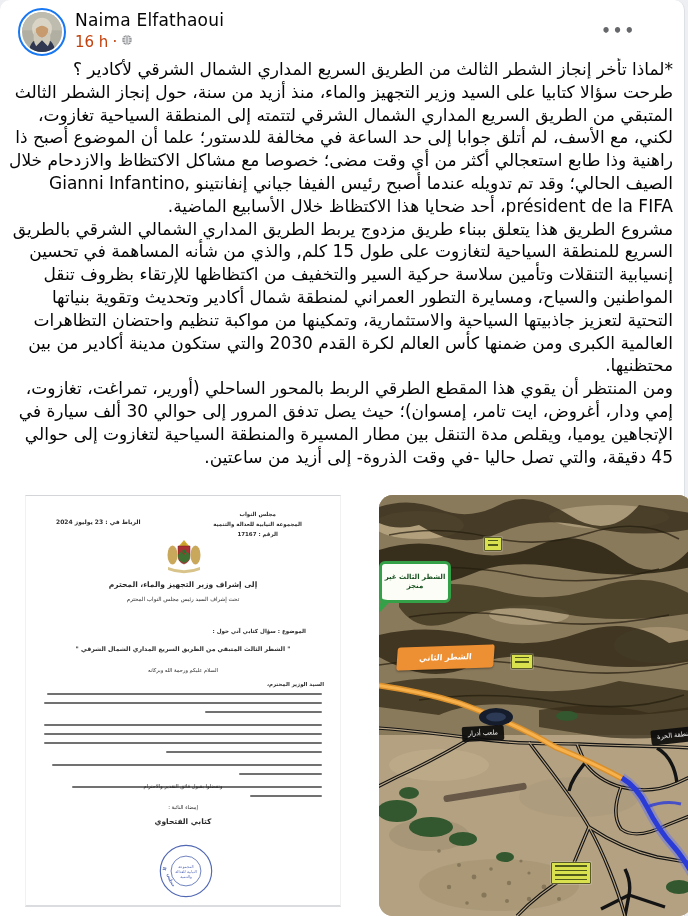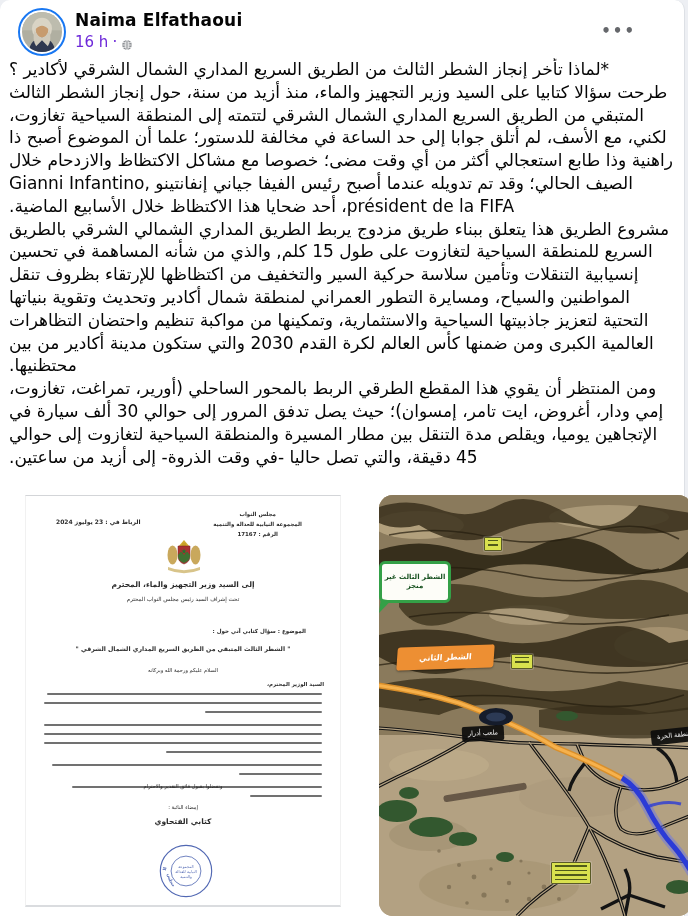--- a/index.html
+++ b/index.html
@@ -15,36 +15,36 @@
     border-right:1px solid #dde0e5;
   }
   
   .header{position:absolute;left:0;top:0;width:100%;height:58px;}
   .avatar-ring{
     position:absolute;left:18px;top:8px;width:48px;height:48px;border-radius:50%;
     border:2.5px solid #1877f2;box-sizing:border-box;padding:2px;cursor:pointer;
   }
   .avatar-ring svg{width:100%;height:100%;border-radius:50%;display:block;}
   .name{
-    position:absolute;left:75px;top:10px;font-size:17px;font-weight:bold;color:#050505;
+    position:absolute;left:75px;top:10px;font-size:17px;font-weight:normal;color:#050505;
     letter-spacing:.2px;cursor:pointer;
   }
   .meta{
-    position:absolute;left:75px;top:33px;font-size:15px;color:#6d28d9;
-    display:flex;align-items:flex-end;gap:4px;
+    position:absolute;left:75px;top:33px;font-size:15px;color:#c2410c;
+    display:flex;align-items:flex-start;gap:4px;
   }
   .meta .globe{display:inline-flex;margin-top:1px;}
   .more{
     position:absolute;right:44px;top:18px;color:#65676b;font-size:15px;font-weight:bold;
     letter-spacing:2px;cursor:pointer;padding:4px;
   }
   
   .post{
     position:absolute;top:58px;left:9px;right:11px;height:436px;overflow:hidden;
-    direction:rtl;text-align:left;color:#050505;font-size:17px;line-height:22.8px;
+    direction:rtl;text-align:right;color:#050505;font-size:17px;line-height:22.8px;
   }
   .post .para{margin:0;}
   
   .attach{position:absolute;top:495px;left:0;width:684px;height:421px;}
   
   .doc{
     position:absolute;left:25px;top:0;width:316px;height:412px;background:#fff;
     border-top:1px solid #d3d5d8;border-bottom:2px solid #dadcdf;
     border-left:1px solid #f1f1f1;border-right:1px solid #f1f1f1;
     box-sizing:border-box;direction:rtl;overflow:hidden;cursor:pointer;
@@ -163,21 +163,21 @@
         <path d="M14,9 L20,2 L26,9 Z" fill="#d4af37"></path>
         <circle cx="20" cy="7" r="2.4" fill="#c9a227"></circle>
         <path d="M14,8 h12 v10 q0,6 -6,8 q-6,-2 -6,-8 Z" fill="#a93131" stroke="#7c1f1f" stroke-width=".5"></path>
         <path d="M14,17 l3,-3.5 3,3.5 3,-3.5 3,3.5 v1 q0,5 -6,7 q-6,-2 -6,-7 Z" fill="#2e7d32" opacity=".85"></path>
         <path d="M20,10.5 l1.7,5.2 -4.4,-3.2 h5.4 l-4.4,3.2 Z" fill="#1c7a2e"></path>
         <ellipse cx="8.5" cy="17" rx="5" ry="9.5" fill="#c9a85c"></ellipse>
         <ellipse cx="31.5" cy="17" rx="5" ry="9.5" fill="#c9a85c"></ellipse>
         <path d="M4,29 Q20,35.5 36,29 L36,32 Q20,38.5 4,32 Z" fill="#d8c48a"></path>
       </svg>
 
-      <div class="doc-line doc-recipient">إلى السيد وزير التجهيز والماء، المحترم</div>
+      <div class="doc-line doc-recipient">إلى إشراف وزير التجهيز والماء، المحترم</div>
       <div class="doc-line doc-sub">تحت إشراف السيد رئيس مجلس النواب المحترم</div>
       <div class="doc-subject-label">الموضوع : سؤال كتابي آني حول :</div>
       <div class="doc-line doc-subject">" الشطر الثالث المتبقي من الطريق السريع المداري الشمال الشرقي "</div>
       <div class="doc-line doc-salutation">السلام عليكم ورحمة الله وبركاته</div>
       <div class="doc-addressee">السيد الوزير المحترم،</div>
 
       <div class="doc-body">
         <div class="bl" style="width:99%"></div>
         <div class="bl" style="width:100%"></div>
         <div class="bl" style="width:42%"></div>

